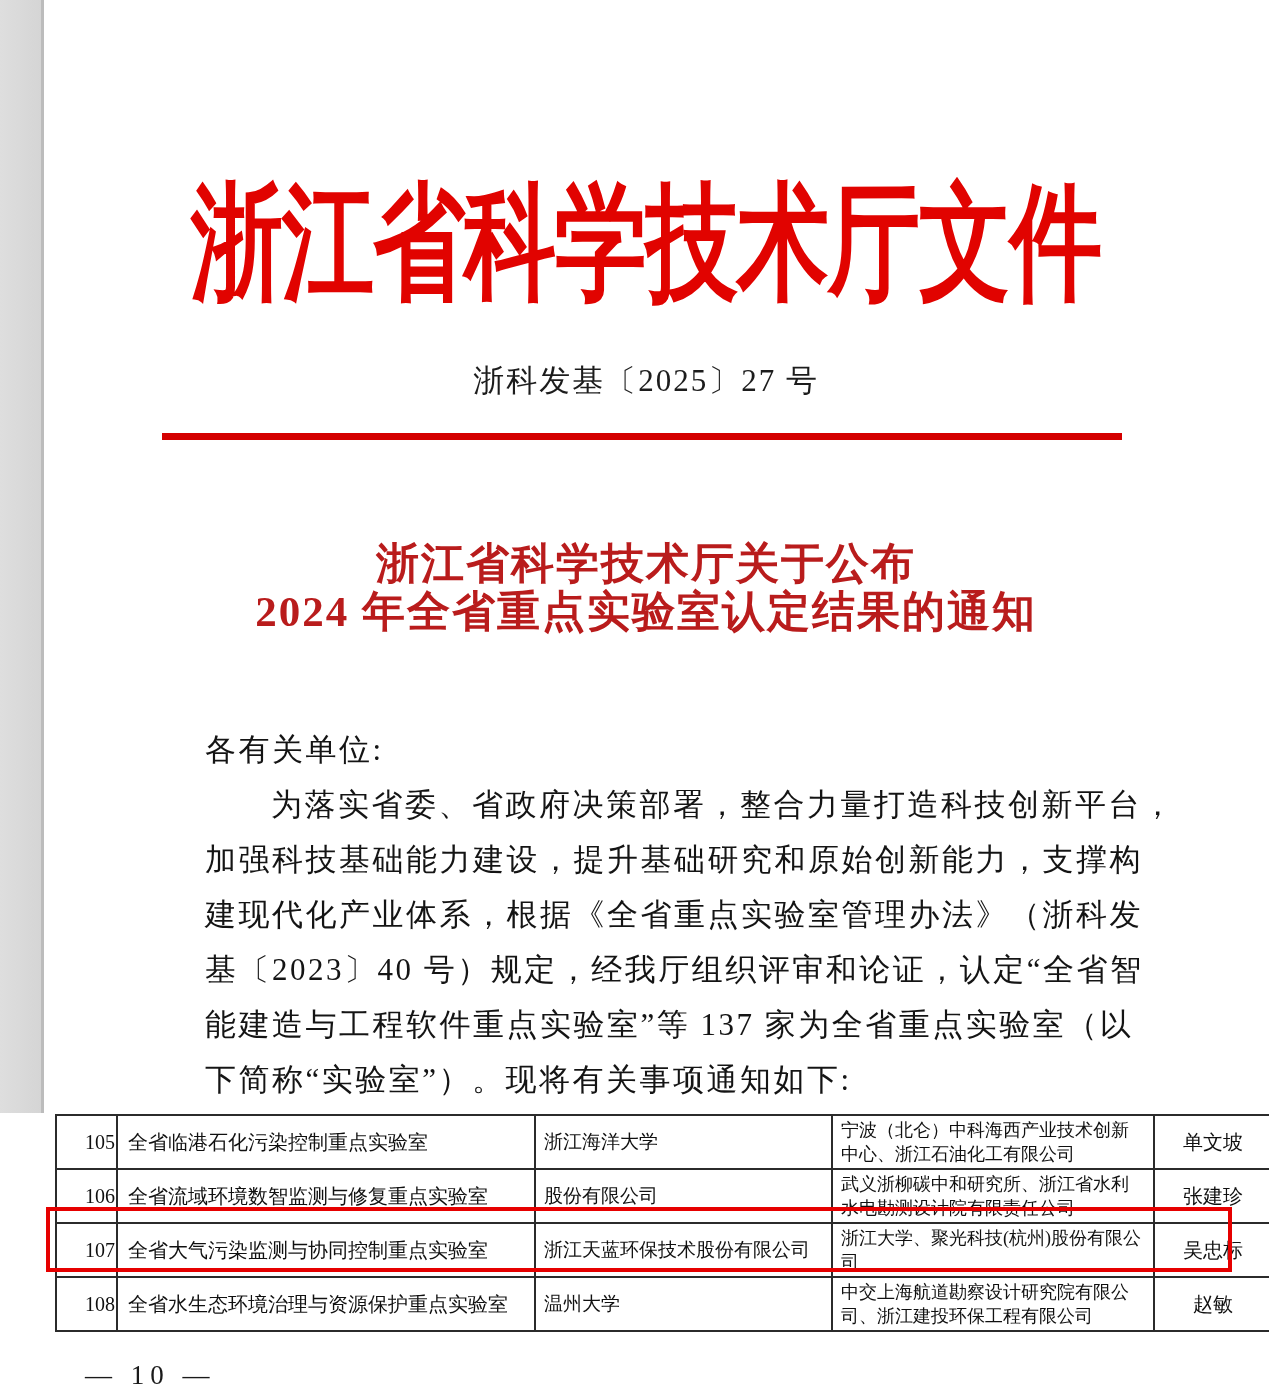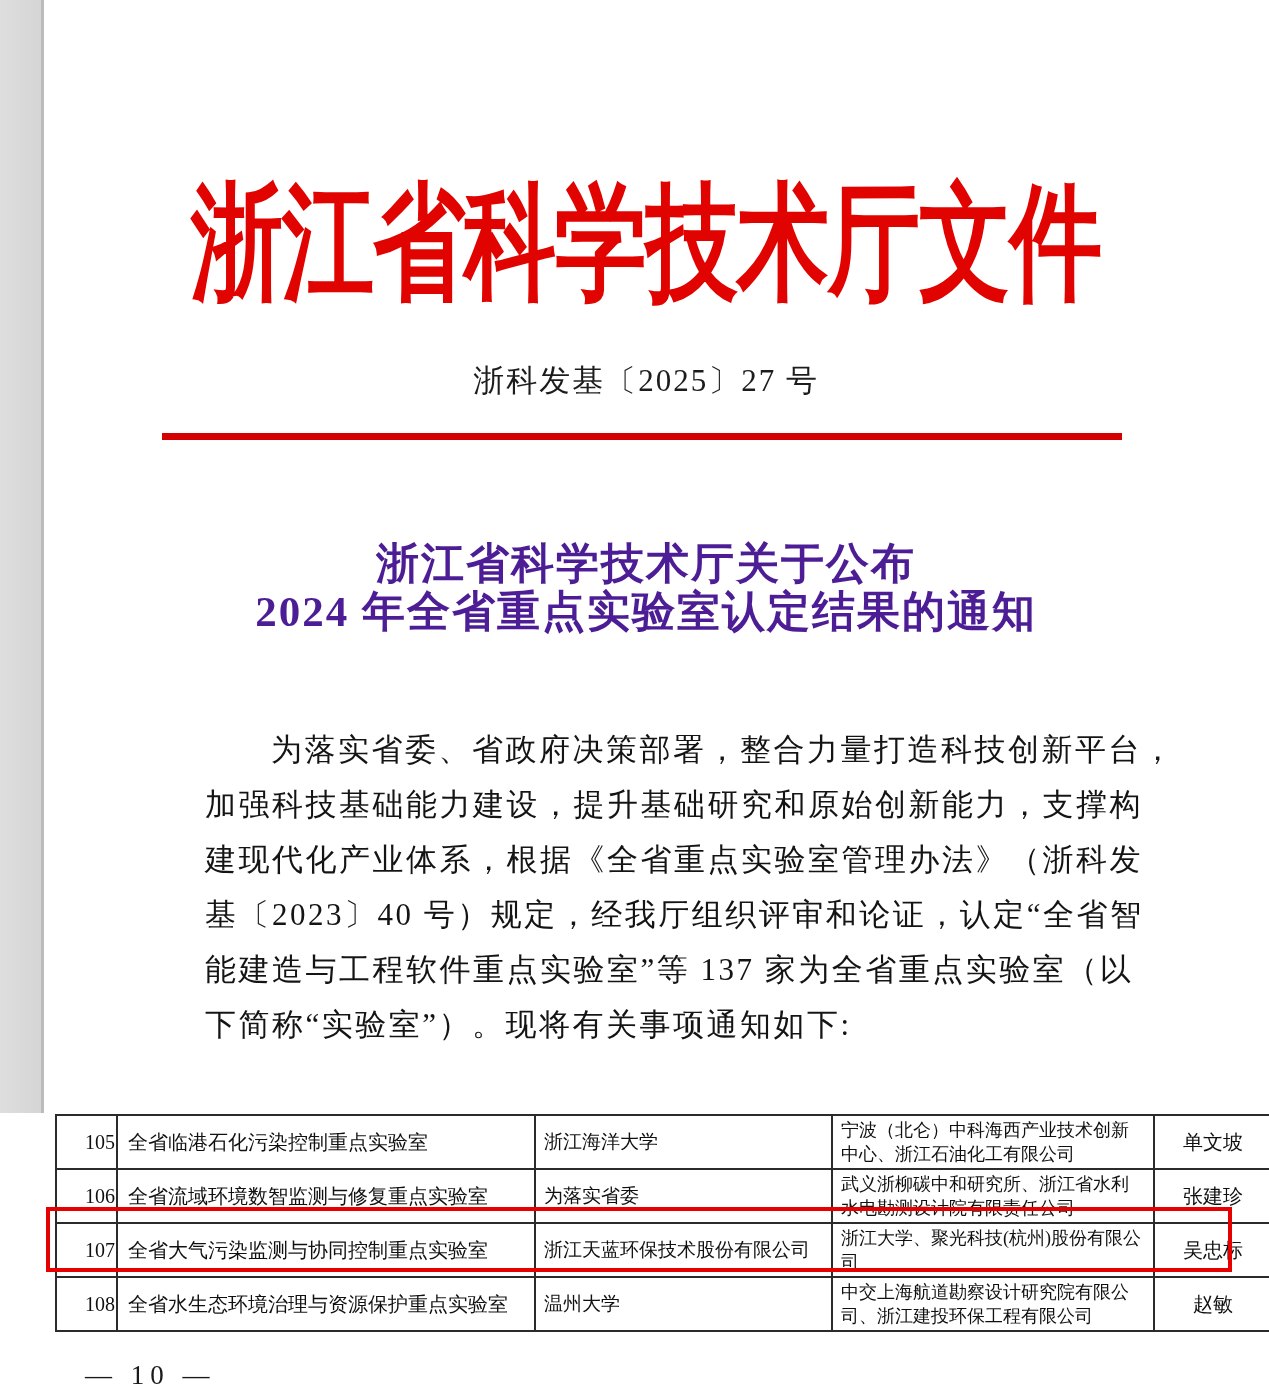--- a/index.html
+++ b/index.html
@@ -25,21 +25,21 @@
   }
   .doc-number{
     position:absolute;top:360px;left:44px;width:1204px;text-align:center;
     font-size:31px;letter-spacing:2px;color:#1c1c1c;
   }
   .red-rule{
     position:absolute;left:162px;top:433px;width:960px;height:7px;background:#d40000;
   }
   .notice-title{
     position:absolute;left:44px;width:1204px;text-align:center;
-    font-size:43px;font-weight:bold;letter-spacing:2px;color:#4c1d95;white-space:nowrap;
+    font-size:43px;font-weight:bold;letter-spacing:2px;color:#b91c1c;white-space:nowrap;
   }
   .notice-title.l1{top:535px;}
   .notice-title.l2{top:583px;}
   .body-block{
     position:absolute;left:205px;top:722px;width:940px;
     font-size:31px;line-height:55px;letter-spacing:2.5px;color:#141414;
   }
   .body-line{white-space:nowrap;}
   .body-line.indent{text-indent:66px;}
   
@@ -81,41 +81,42 @@
   <div class="red-title">浙江省科学技术厅文件</div>
 
   <div class="doc-number">浙科发基〔2025〕27 号</div>
 
   <div class="red-rule"></div>
 
   <div class="notice-title l1">浙江省科学技术厅关于公布</div>
   <div class="notice-title l2">2024 年全省重点实验室认定结果的通知</div>
 
   <div class="body-block">
+    <div class="body-line">各有关单位:</div>
     <div class="body-line indent">为落实省委、省政府决策部署，整合力量打造科技创新平台，</div>
     <div class="body-line">加强科技基础能力建设，提升基础研究和原始创新能力，支撑构</div>
     <div class="body-line">建现代化产业体系，根据《全省重点实验室管理办法》（浙科发</div>
     <div class="body-line">基〔2023〕40 号）规定，经我厅组织评审和论证，认定“全省智</div>
     <div class="body-line">能建造与工程软件重点实验室”等 137 家为全省重点实验室（以</div>
     <div class="body-line">下简称“实验室”）。现将有关事项通知如下:</div>
   </div>
 
   <table class="doc-table">
     <tbody>
       <tr class="r105">
         <td class="c-no">105</td>
         <td class="c-lab">全省临港石化污染控制重点实验室</td>
         <td class="c-inst">浙江海洋大学</td>
         <td class="c-part">宁波（北仑）中科海西产业技术创新中心、浙江石油化工有限公司</td>
         <td class="c-dir">单文坡</td>
       </tr>
       <tr class="r106">
         <td class="c-no">106</td>
         <td class="c-lab">全省流域环境数智监测与修复重点实验室</td>
-        <td class="c-inst">为落实省委</td>
+        <td class="c-inst">股份有限公司</td>
         <td class="c-part">武义浙柳碳中和研究所、浙江省水利水电勘测设计院有限责任公司</td>
         <td class="c-dir">张建珍</td>
       </tr>
       <tr class="r107">
         <td class="c-no">107</td>
         <td class="c-lab">全省大气污染监测与协同控制重点实验室</td>
         <td class="c-inst">浙江天蓝环保技术股份有限公司</td>
         <td class="c-part">浙江大学、聚光科技(杭州)股份有限公司</td>
         <td class="c-dir">吴忠标</td>
       </tr>

